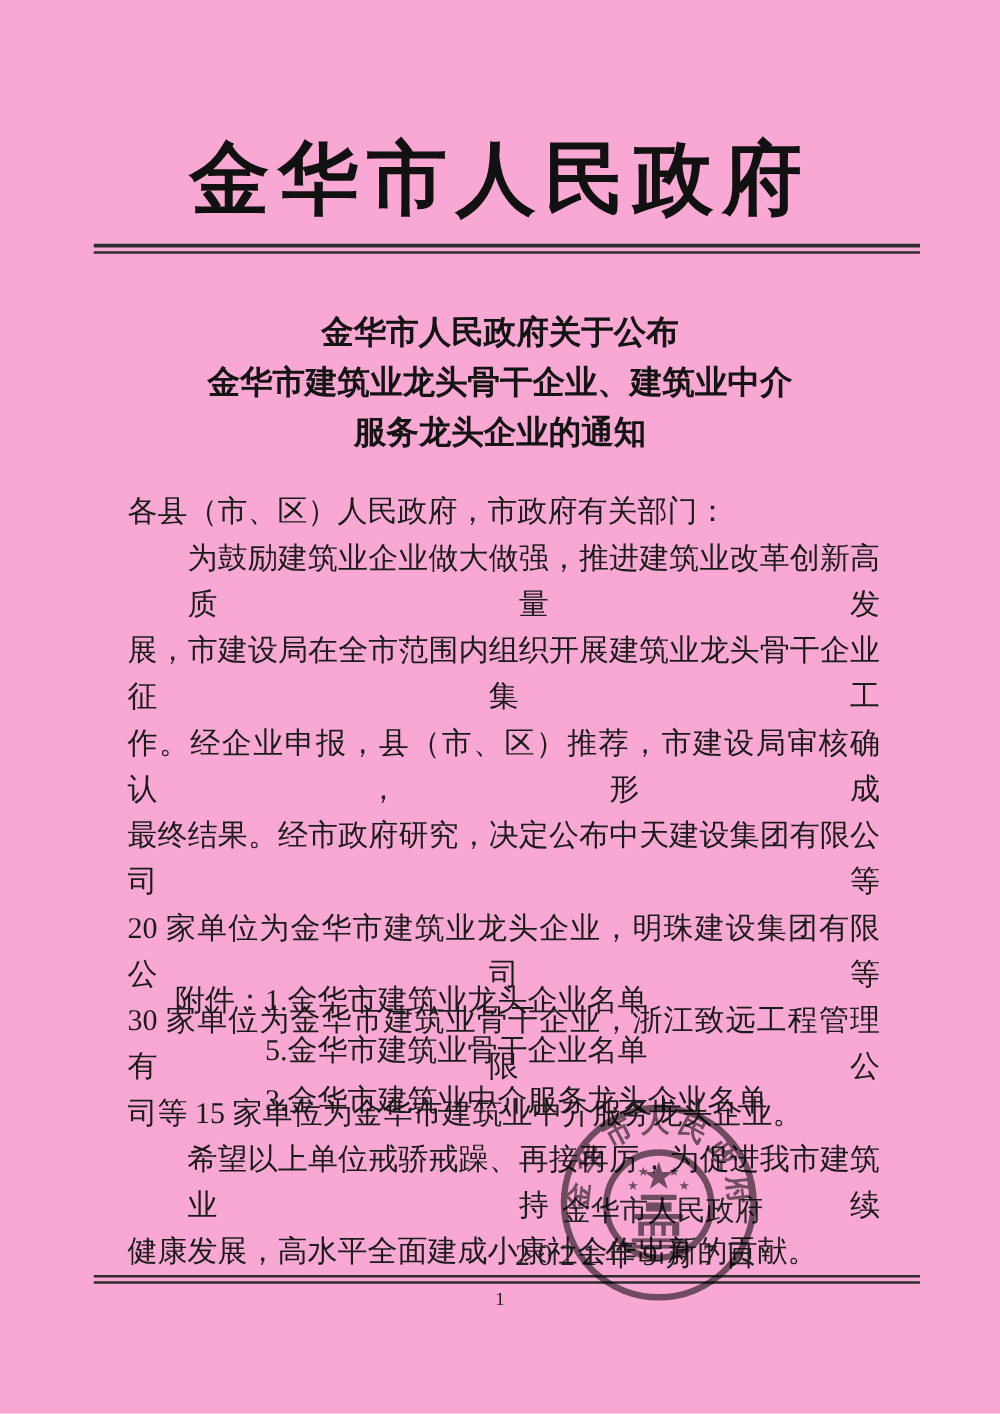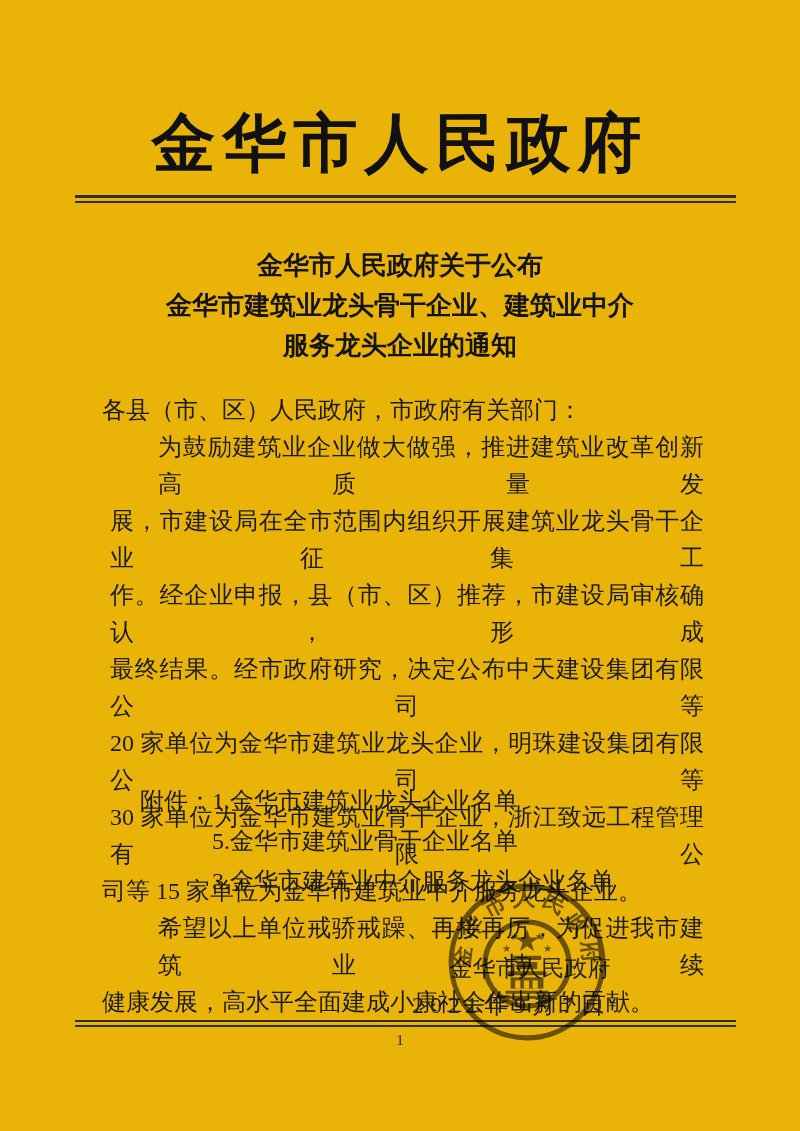--- a/index.html
+++ b/index.html
@@ -2,21 +2,21 @@
 <html><head>
 <meta charset="utf-8">
 <style>
   * { margin: 0; padding: 0; box-sizing: border-box; }
   html, body { background: #ffffff; }
   .page {
     position: relative;
     width: 800px;
     height: 1131px;
     margin: 0 auto;
-    background: #eab308;
+    background: #f9a8d4;
     color: #1b1b1b;
     font-family: "Liberation Serif", "DejaVu Serif", serif;
     overflow: hidden;
   }
   
   .banner {
     position: absolute;
     top: 100px; left: 0; right: 0;
     text-align: center;
     font-size: 64px;
@@ -43,21 +43,21 @@
   }
   
   .body-block {
     position: absolute;
     top: 392px; left: 102px;
     width: 602px;
     font-size: 24px;
     color: #1b1b1b;
   }
   .bl { min-height: 37px; line-height: 37px; text-align: left; white-space: nowrap; }
-  .bl.j { white-space: normal; text-align: justify; text-align-last: justify; text-justify: inter-character; margin-left: 8px; }
+  .bl.j { white-space: normal; text-align: justify; text-align-last: justify; text-justify: inter-character; }
   .bl.ind { padding-left: 48px; }
   
   .attachments {
     position: absolute;
     top: 781px; left: 140px;
     display: flex;
     font-size: 24px;
     color: #1b1b1b;
   }
   .att-label { line-height: 40px; white-space: nowrap; }

